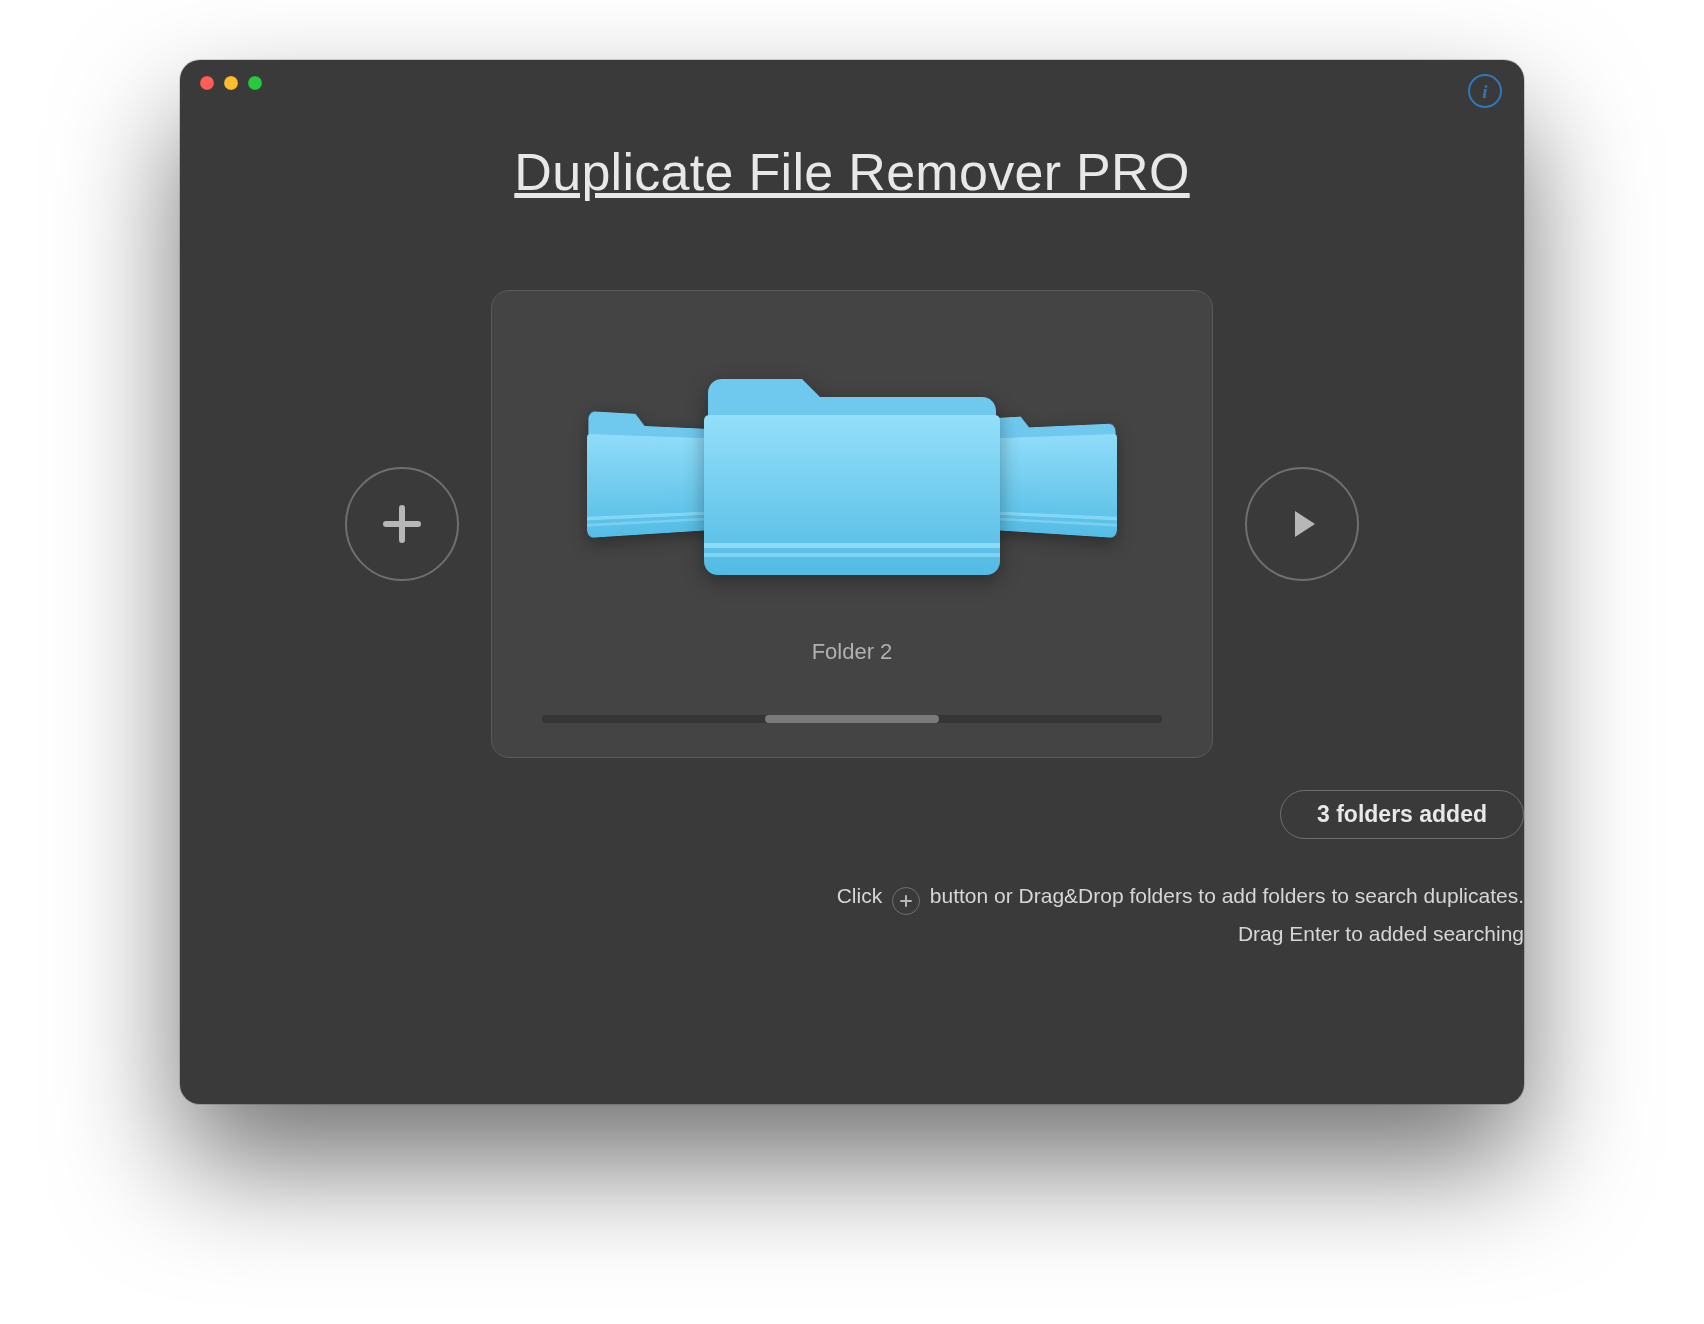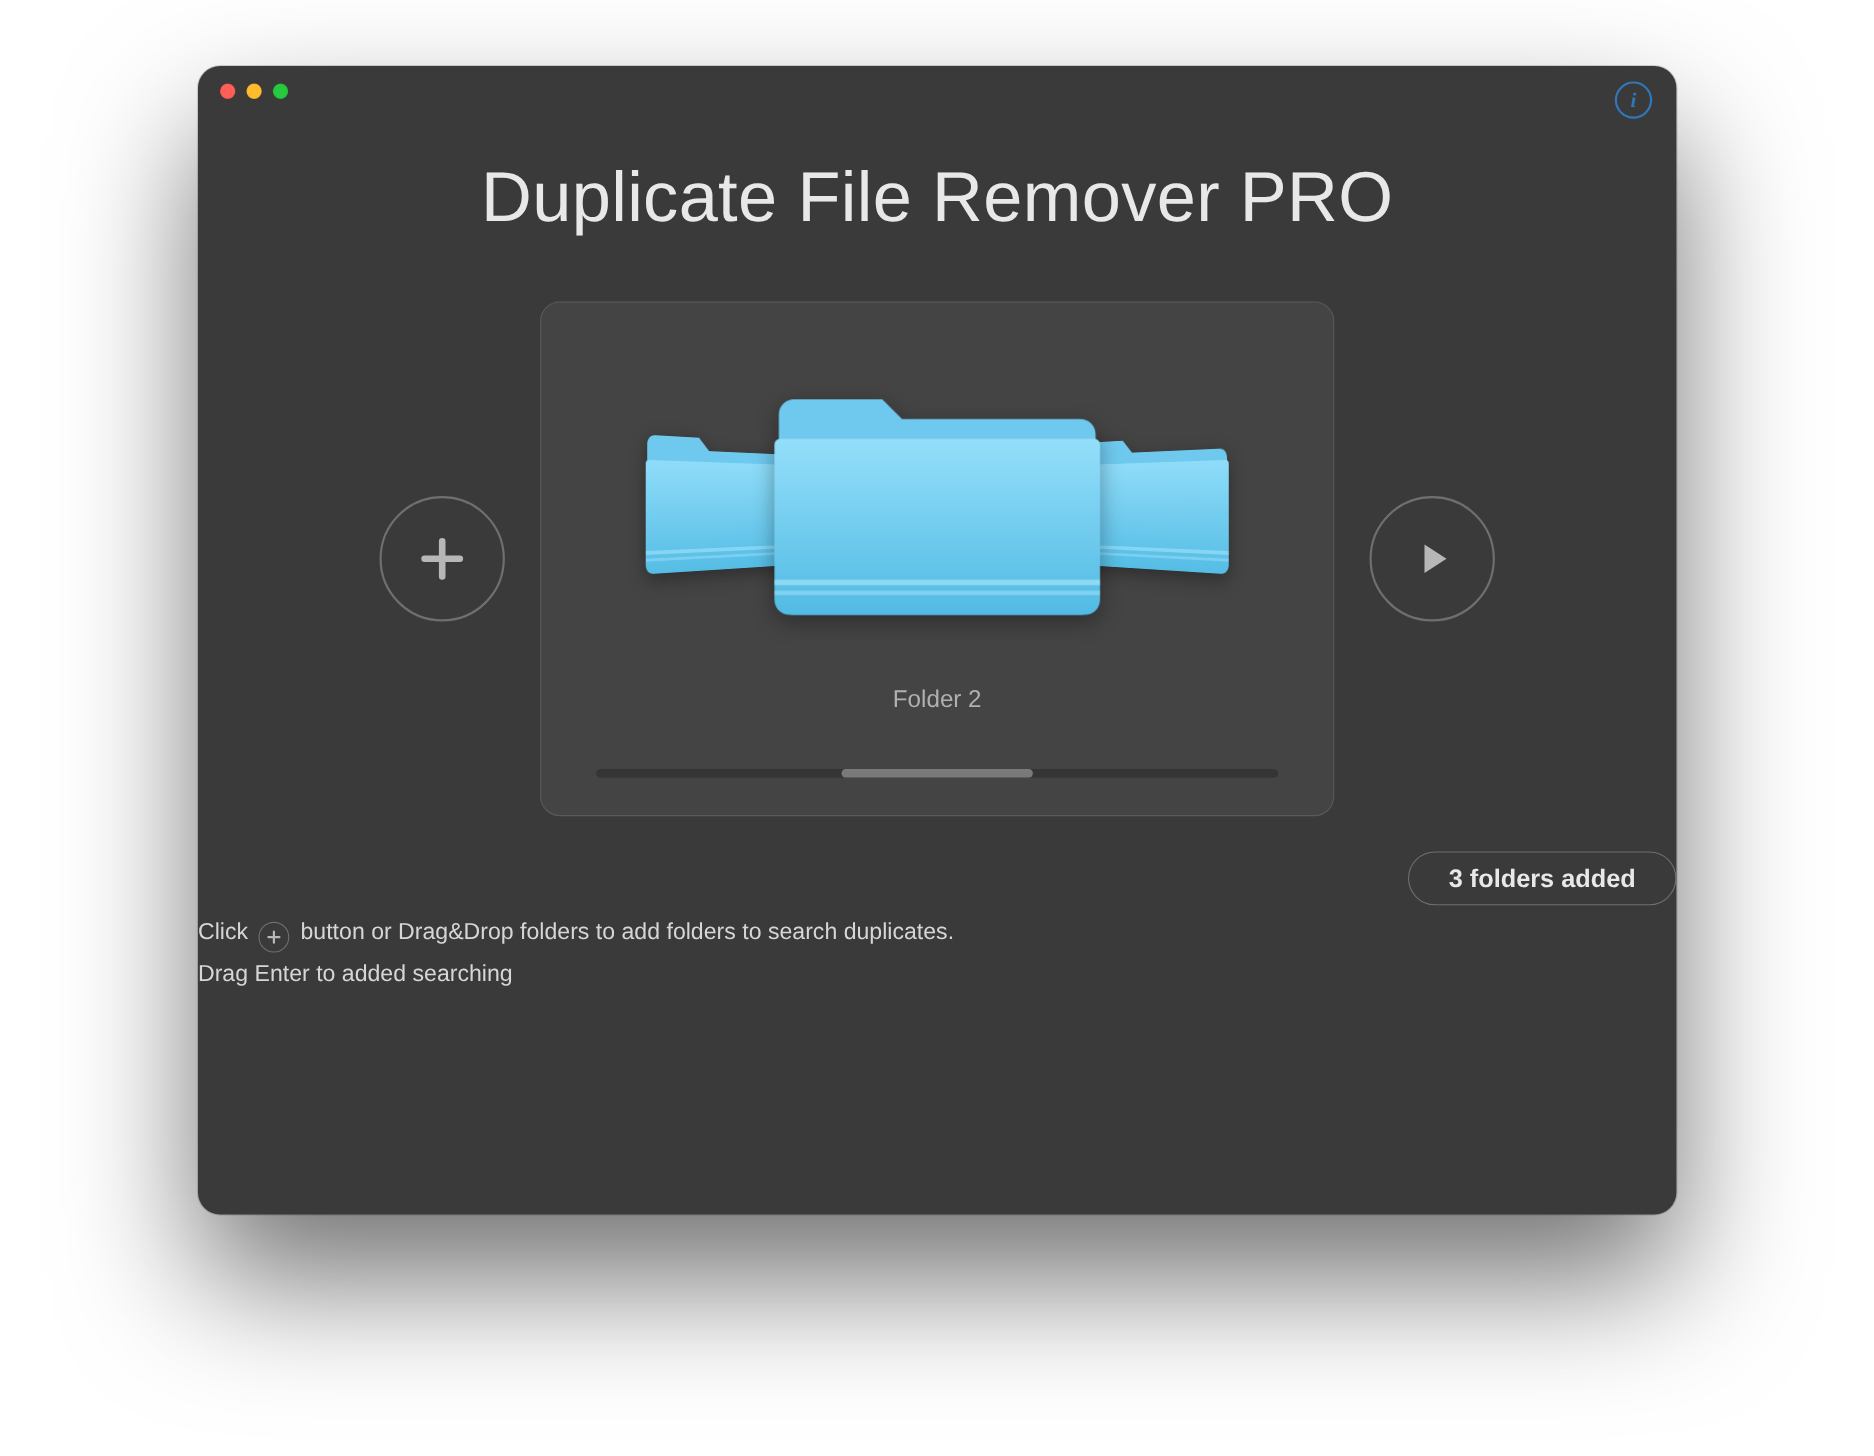--- a/index.html
+++ b/index.html
@@ -55,29 +55,30 @@
     border: 2px solid #2f77b9;
     display: flex; align-items: center; justify-content: center;
     color: #2f77b9; font-family: Georgia, 'Times New Roman', serif;
     font-style: italic; font-weight: 600; font-size: 19px; line-height: 1;
     cursor: default;
   }
 
   
   .apptitle {
     text-align: center;
-    font-size: 64px;
+    font-size: 52px;
     font-weight: 400;
     letter-spacing: .3px;
     margin-top: 38px;
+    text-decoration: underline;
   }
 
   
   .main-row {
-    margin-top: 58px;
+    margin-top: 88px;
     display: flex;
     align-items: center;
     justify-content: center;
     gap: 32px;
     padding: 0 44px;
     border-radius: 22px;
   }
 
   .circle-btn {
     width: 110px; height: 110px; border-radius: 50%;
@@ -129,22 +130,22 @@
   .pill {
     padding: 10px 36px;
     border: 1px solid var(--circle-border);
     border-radius: 999px;
     font-size: 23px; color: var(--text);
     background: transparent;
   }
 
   
   .help {
-    margin-top: 6px;
-    text-align: left;
+    margin-top: 38px;
+    text-align: right;
     font-size: 21px;
     color: #d6d6d6;
     line-height: 1.8;
   }
   .help .mini-plus {
     display: inline-flex; width: 26px; height: 26px; border-radius: 50%;
     border: 1.5px solid var(--circle-border);
     align-items: center; justify-content: center;
     vertical-align: -5px; margin: 0 4px;
   }

